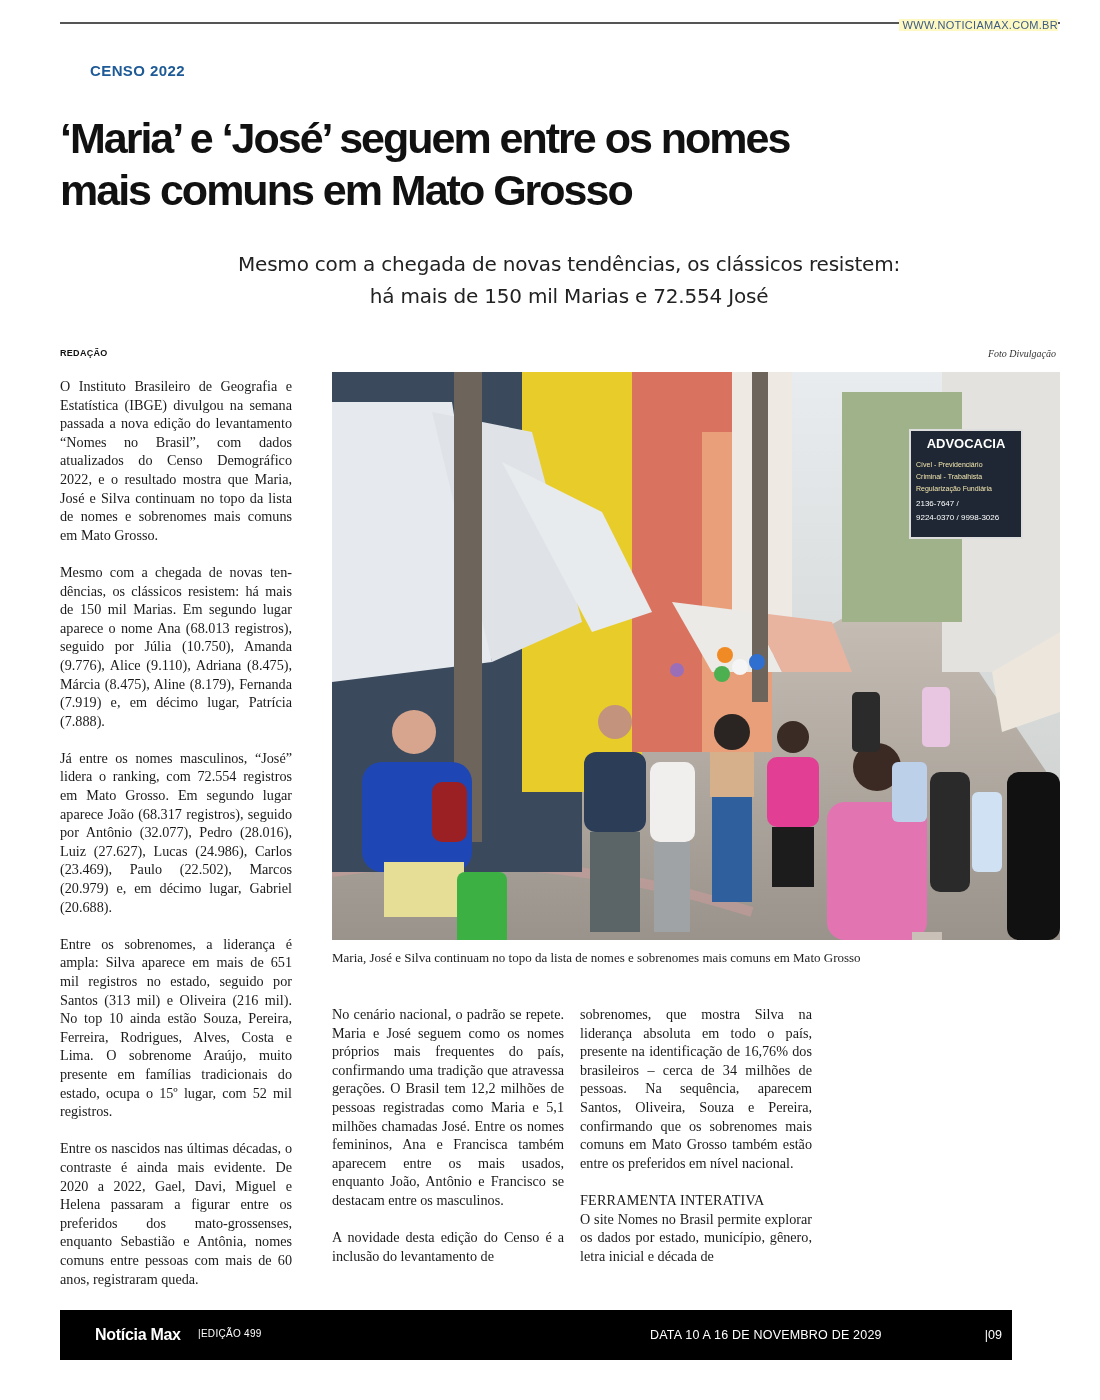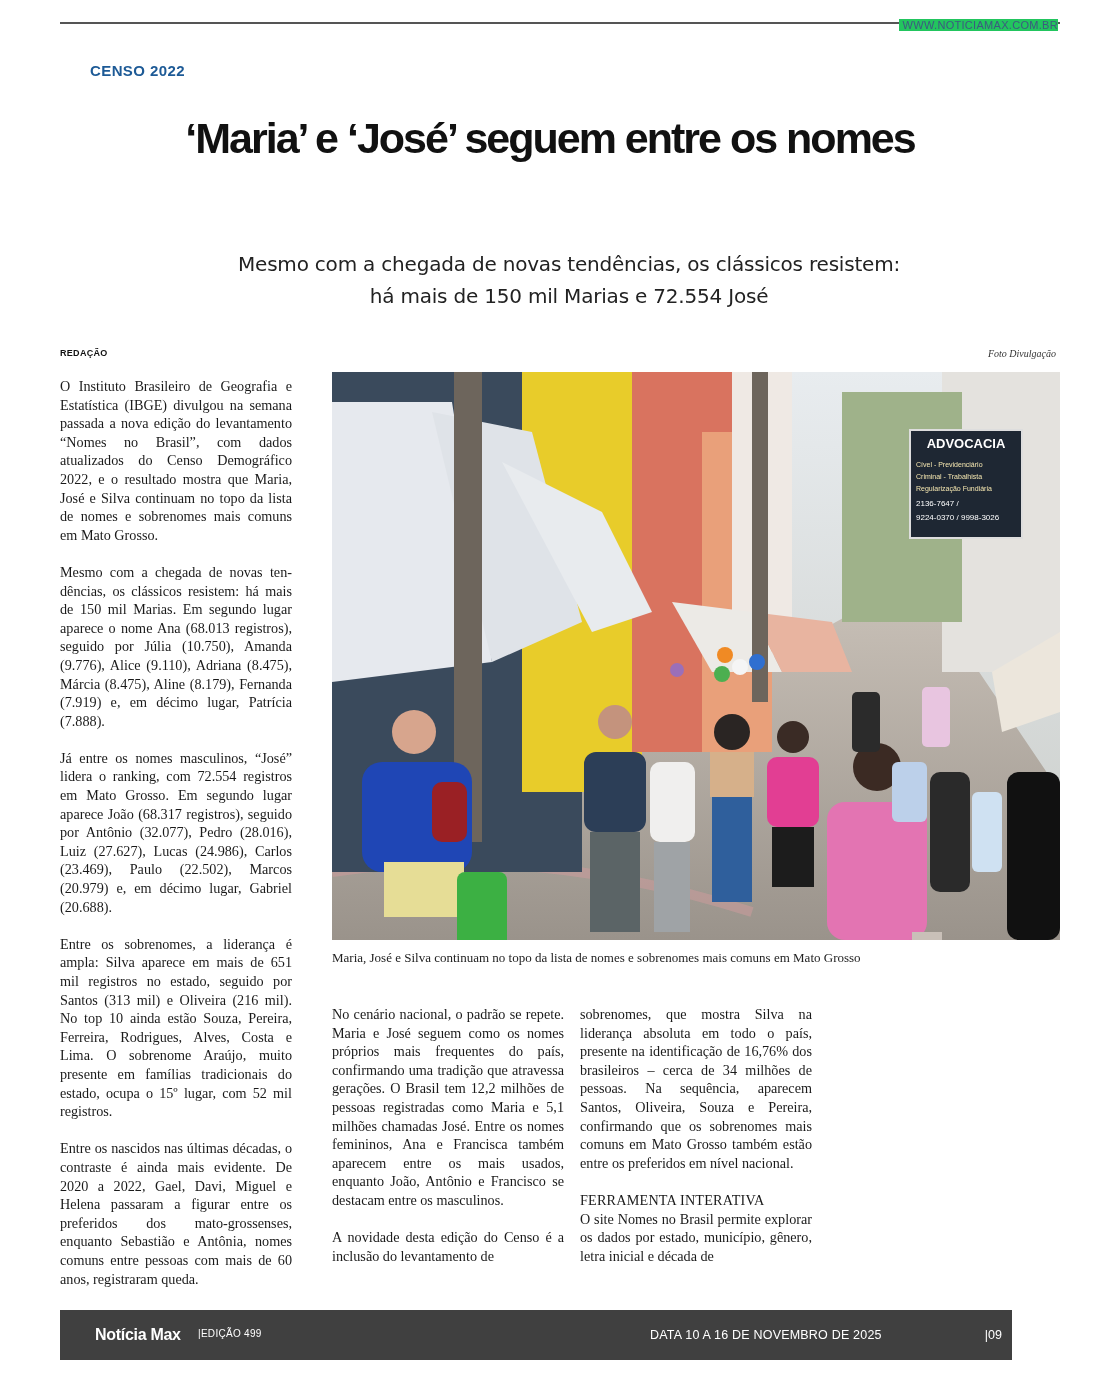--- a/index.html
+++ b/index.html
@@ -1,47 +1,48 @@
 <!DOCTYPE html>
 <html><head>
 <meta charset="utf-8">
 <style>
   html, body { margin:0; padding:0; background:#ffffff; }
   body { width:1100px; height:1400px; position:relative; overflow:hidden; font-family:"Liberation Serif", serif; color:#1a1a1a; }
   .top-rule { position:absolute; left:60px; top:22px; width:1000px; height:2px; background:#555; }
-  .site-url { position:absolute; right:42px; top:19px; font-family:"Liberation Sans", sans-serif; font-size:11px; color:#3d5a80; letter-spacing:0.3px; background:#22c55e; padding-left:4px; }
+  .site-url { position:absolute; right:42px; top:19px; font-family:"Liberation Sans", sans-serif; font-size:11px; color:#3d5a80; letter-spacing:0.3px; background:#fef9c3; padding-left:4px; }
   .section-label { position:absolute; left:90px; top:62px; font-family:"Liberation Sans", sans-serif; font-weight:bold; font-size:15px; color:#1d5a96; letter-spacing:0.4px; }
-  .headline { position:absolute; left:60px; width:980px; top:112px; text-align:center; font-family:"Liberation Sans", sans-serif; font-weight:bold; font-size:43px; line-height:52px; letter-spacing:-2px; color:#111; }
+  .headline { position:absolute; left:60px; width:980px; top:112px; text-align:left; font-family:"Liberation Sans", sans-serif; font-weight:bold; font-size:43px; line-height:52px; letter-spacing:-2px; color:#111; }
   .subheadline { position:absolute; left:144px; width:850px; top:248px; text-align:center; font-family:"DejaVu Sans", sans-serif; font-size:20px; line-height:32px; color:#222; letter-spacing:-0.2px; }
   .byline { position:absolute; left:60px; top:348px; font-family:"Liberation Sans", sans-serif; font-weight:bold; font-size:9px; color:#111; letter-spacing:0.3px; }
   .photo-credit { position:absolute; right:44px; top:348px; font-family:"Liberation Serif", serif; font-style:italic; font-size:10px; color:#333; }
   .col { position:absolute; font-size:14.2px; line-height:18.6px; text-align:justify; hyphens:manual;margin-top:8px; }
   .col p { margin:0 0 18.6px 0; }
   .col1 { left:60px; top:369px; width:232px; }
   .col2 { left:332px; top:997px; width:232px; }
   .col3 { left:580px; top:997px; width:232px; }
   .col4 { left:828px; top:997px; width:232px; }
   .subhead-inline { display:block; text-transform:uppercase; letter-spacing:0.2px; margin-top:0; }
   .photo { position:absolute; left:332px; top:372px; width:728px; height:568px; overflow:hidden; background:#ec4899; }
   .caption { position:absolute; left:332px; top:950px; width:728px; font-size:13px; color:#222; }
-  .footer { position:absolute; left:60px; top:1310px; width:952px; height:50px; background:#404040; color:#fff; font-family:"Liberation Sans", sans-serif; }
+  .footer { position:absolute; left:60px; top:1310px; width:952px; height:50px; background:#000000; color:#fff; font-family:"Liberation Sans", sans-serif; }
   .footer .brand { position:absolute; left:35px; top:16px; font-weight:bold; font-size:16px; letter-spacing:-0.3px; }
   .footer .edition { position:absolute; left:138px; top:18px; font-size:10px; letter-spacing:0.3px; }
   .footer .date { position:absolute; left:590px; top:18px; font-size:12.5px; letter-spacing:0.2px; }
   .footer .page { position:absolute; right:10px; top:18px; font-size:12.5px; }
 </style>
 </head>
 <body>
 
 <div class="top-rule"></div>
 <div class="site-url">WWW.NOTICIAMAX.COM.BR</div>
 <div class="section-label">CENSO 2022</div>
 
 <h1 class="headline" style="margin:0;">
   <span>‘Maria’ e ‘José’ seguem entre os nomes</span><br>
+  <span>mais comuns em Mato Grosso</span>
 </h1>
 
 <div class="subheadline">
   <span>Mesmo com a chegada de novas tendências, os clássicos resistem:</span><br>
   <span>há mais de 150 mil Marias e 72.554 José</span>
 </div>
 
 <div class="byline">REDAÇÃO</div>
 <div class="photo-credit">Foto Divulgação</div>
 
@@ -145,15 +146,15 @@
   <span class="subhead-inline">FERRAMENTA INTERATIVA</span>
   <p>O site Nomes no Brasil permite ex­plorar os dados por estado, municí­pio, gênero, letra inicial e década de</p>
 </div>
 
 <div class="col col4">
 </div>
 
 <div class="footer">
   <span class="brand">Notícia Max</span>
   <span class="edition">|EDIÇÃO 499</span>
-  <span class="date">DATA 10 A 16 DE NOVEMBRO DE 2025</span>
+  <span class="date">DATA 10 A 16 DE NOVEMBRO DE 2029</span>
   <span class="page">|09</span>
 </div>
 
 </body></html>

